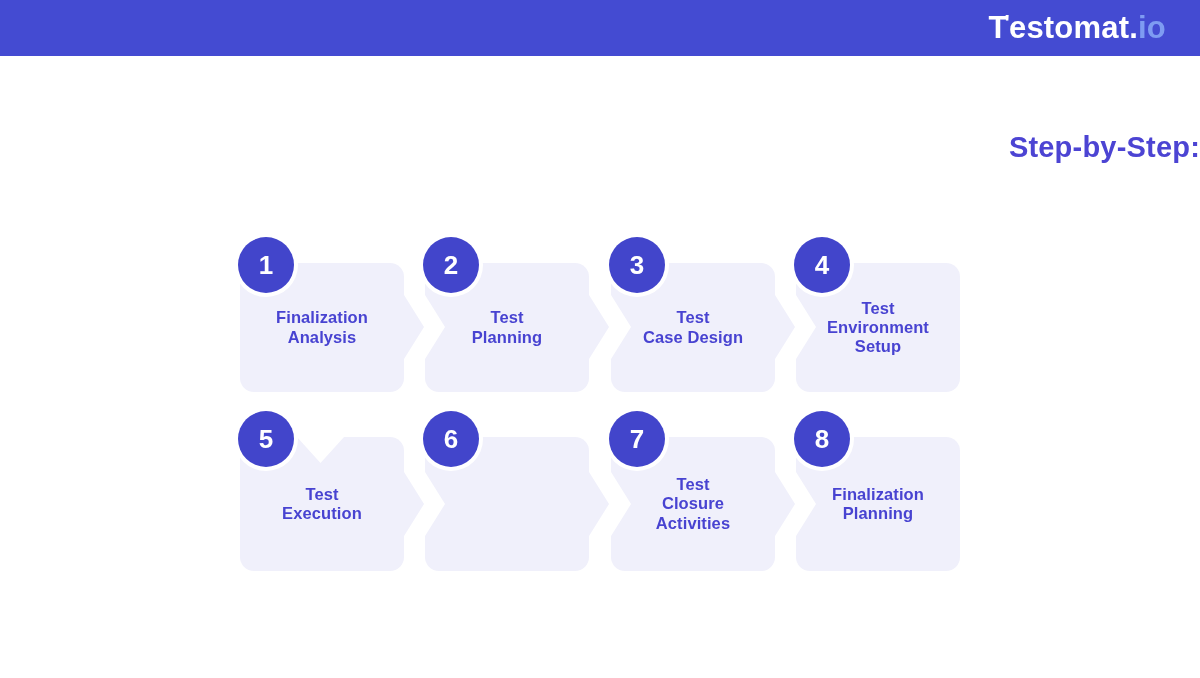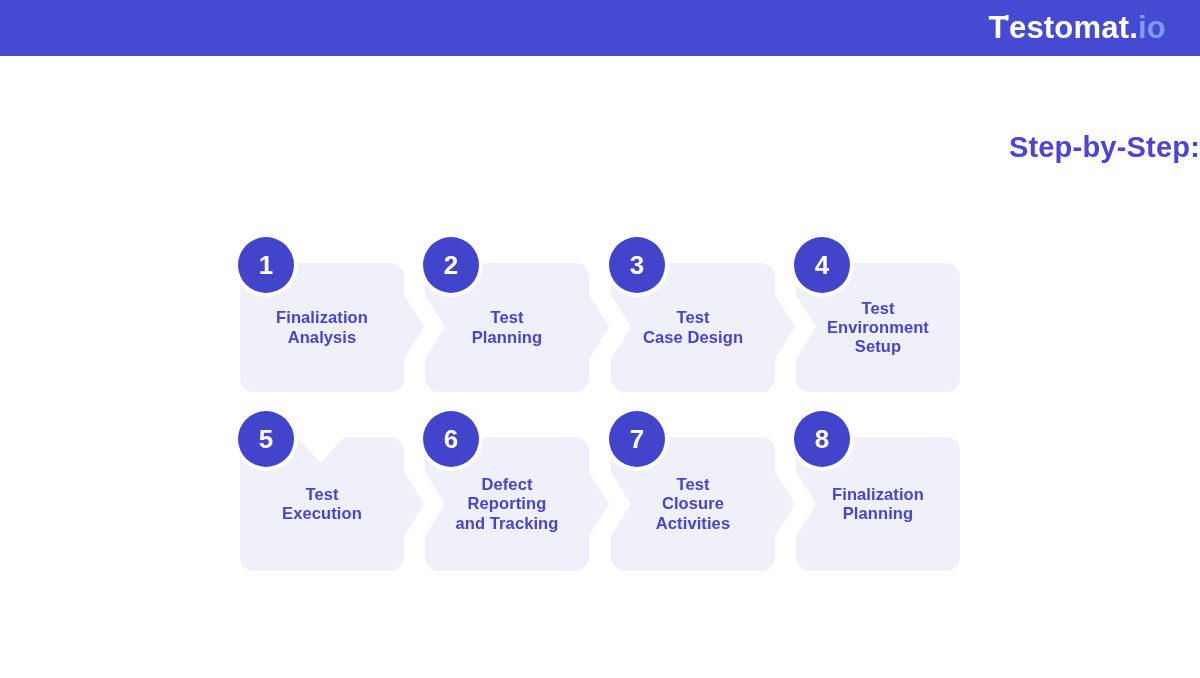--- a/index.html
+++ b/index.html
@@ -189,23 +189,20 @@
     <div class="label">Test
 Execution</div>
   </div>
 
   <div class="card row2 col2">
     <div class="notch"></div>
     <div class="badge">
         <span>6</span>
       </div>
     <div class="arrow"></div>
-    <div class="label">Defect
-Reporting
-and Tracking</div>
   </div>
 
   <div class="card row2 col3">
     <div class="notch"></div>
     <div class="badge">
         <span>7</span>
       </div>
     <div class="arrow"></div>
     <div class="label">Test
 Closure

